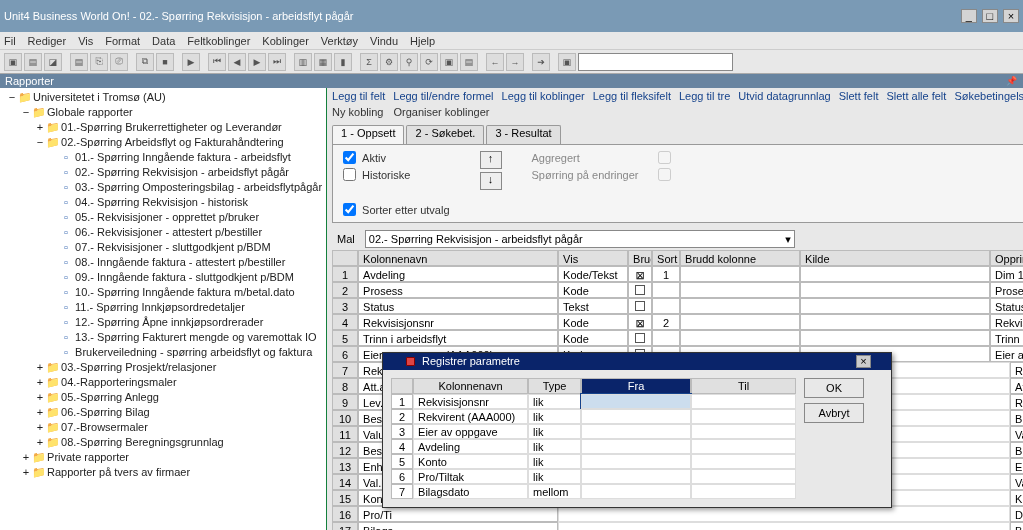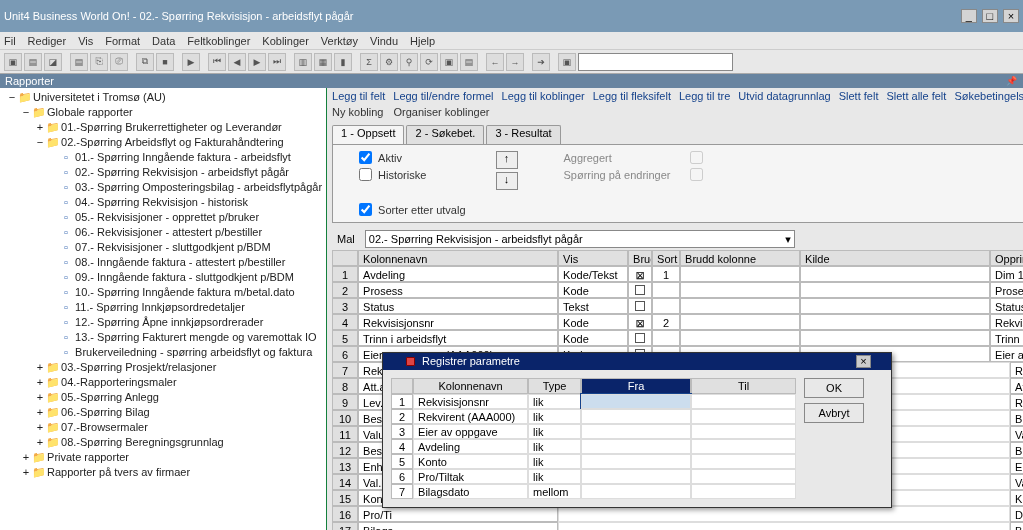--- a/index.html
+++ b/index.html
@@ -23,21 +23,21 @@
   .ind0{padding-left:2px}.ind1{padding-left:16px}.ind2{padding-left:30px}.ind3{padding-left:44px}
   .right-panel { flex:1; background:#e8e8e8; position:relative; }
   .linkbar { height:18px; background:#e8e8e8; padding:2px 5px; color:#15428b; display:flex; gap:8px; white-space:nowrap; overflow:hidden;}
   .linkbar span { cursor:pointer; }
   .linkbar2 { height:16px; padding:0 5px; color:#333; display:flex; gap:10px;}
   .tabrow { height:22px; padding:3px 5px 0; display:flex; gap:2px;}
   .tabrow .tab { background:#e0e0e0; border:1px solid #999; border-bottom:none; padding:1px 8px; border-radius:2px 2px 0 0;}
   .tabrow .tab.active { background:#f5f5f5; }
   .form-box { background:#f5f5f5; border:1px solid #999; margin:0 5px 5px; padding:6px 10px; display:flex; gap:30px;}
   .form-col { display:flex; flex-direction:column; gap:4px;}
-  .checkrow { display:flex; align-items:center; gap:6px; color:#333;margin-left:16px;}
+  .checkrow { display:flex; align-items:center; gap:6px; color:#333;}
   .checkrow.dis { color:#888; }
   .checkrow input { margin:0; }
   .arrow-btn { width:22px; height:18px; border:1px solid #888; background:#eee; text-align:center;}
   .mal-row { display:flex; align-items:center; gap:10px; padding:2px 10px;}
   .mal-row .combo { flex:0 0 430px; height:18px; border:1px solid #888; background:#fff; padding:0 3px; display:flex; align-items:center; justify-content:space-between;}
   .grid1 { margin:0 5px; }
   .grid-head { display:flex; background:#e0e0e0; }
   .grid-head div, .grid-row div { border:1px solid #bbb; padding:1px 4px; height:16px; line-height:14px; overflow:hidden;}
   .grid-row { display:flex; background:#fff;}
   .rh{width:26px;text-align:center;background:#e0e0e0;}

